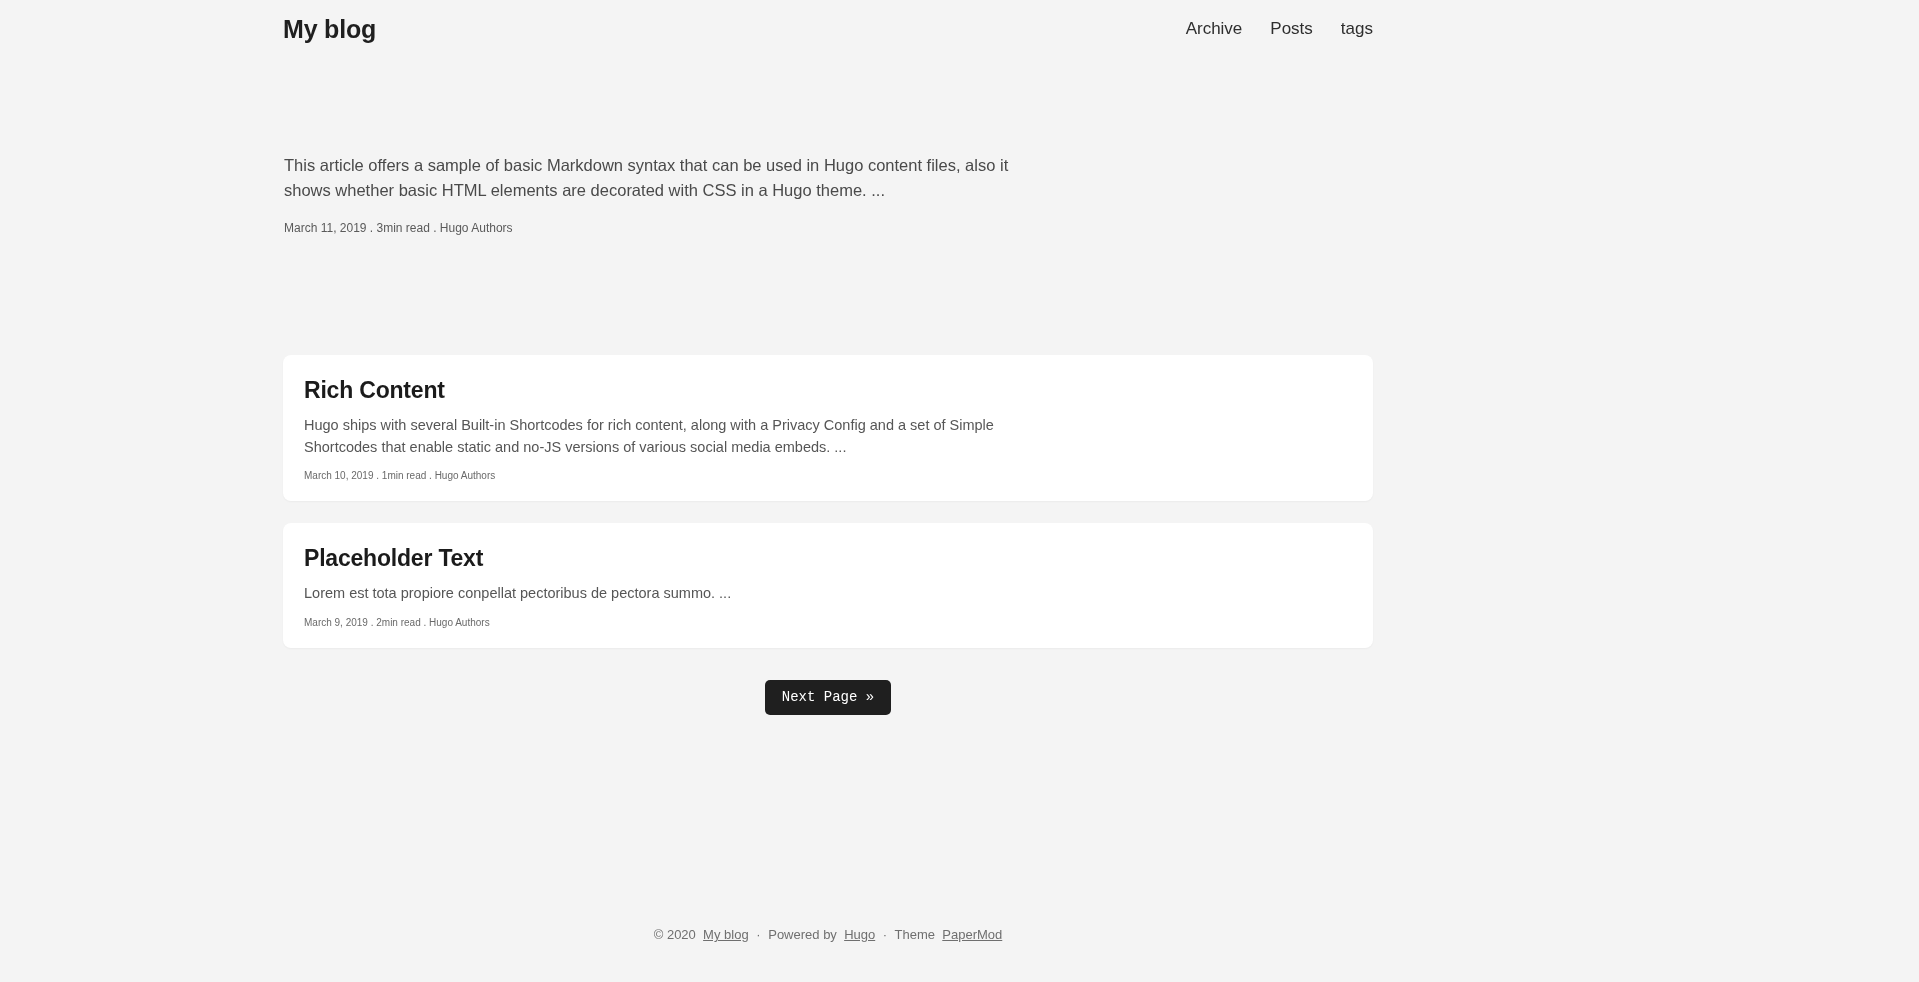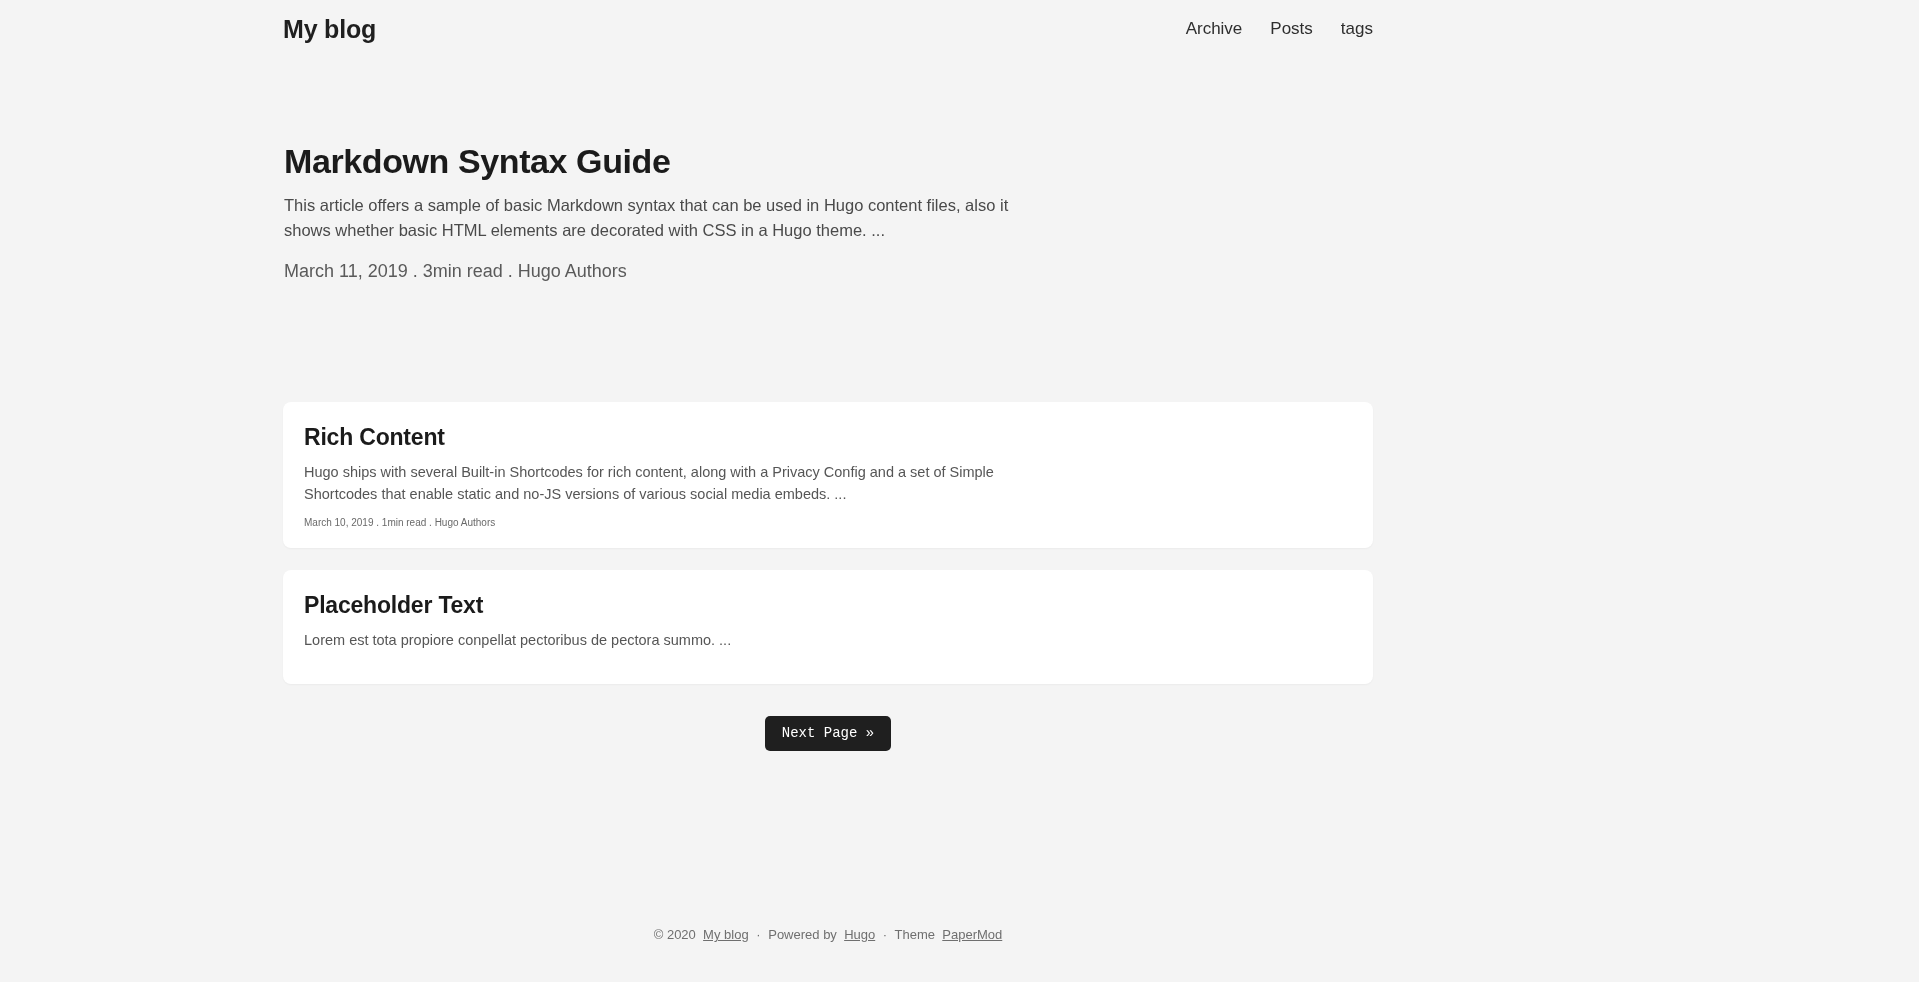--- a/index.html
+++ b/index.html
@@ -76,21 +76,21 @@
     color: #1b1b1b;
   }
   .post-entry.first .entry-content {
     font-size: 16.5px;
     line-height: 1.5;
     color: #4a4a4a;
     margin: 11px 0 18px 0;
     max-width: 730px;
   }
   .post-entry.first .entry-footer {
-    font-size: 18px;
+    font-size: 12px;
     color: #5a5a5a;
   }
   .spacer {
     height: 120px;
   }
   
   .post-entry {
     background: #ffffff;
     border-radius: 8px;
     padding: 22px 21px 20px 21px;
@@ -160,36 +160,36 @@
         <a class="nav-link" href="#">Archive</a>
         <a class="nav-link" href="#">Posts</a>
         <a class="nav-link" href="#">tags</a>
       </nav>
     </div>
   </header>
 
   <main class="main">
 
     <article class="post-entry first">
-      <h2 class="entry-title">Markdown Syntax Guide</h2>
       <p class="entry-content">This article offers a sample of basic Markdown syntax that can be used in Hugo content files, also it shows whether basic HTML elements are decorated with CSS in a Hugo theme. ...</p>
       <div class="entry-footer">March 11, 2019 . 3min read . Hugo Authors</div>
     </article>
 
     <div class="spacer"></div>
 
     <article class="post-entry">
       <h2 class="entry-title">Rich Content</h2>
       <p class="entry-content">Hugo ships with several Built-in Shortcodes for rich content, along with a Privacy Config and a set of Simple Shortcodes that enable static and no-JS versions of various social media embeds. ...</p>
       <div class="entry-footer">March 10, 2019 . 1min read . Hugo Authors</div>
     </article>
 
     <article class="post-entry">
       <h2 class="entry-title">Placeholder Text</h2>
       <p class="entry-content">Lorem est tota propiore conpellat pectoribus de pectora summo. ...</p>
+      <div class="entry-footer">March 9, 2019 . 2min read . Hugo Authors</div>
     </article>
 
     <div class="pagination">
       <a class="next-page" href="#">Next Page »</a>
     </div>
 
   </main>
 
   <footer class="site-footer">
     <span>© 2020</span>

